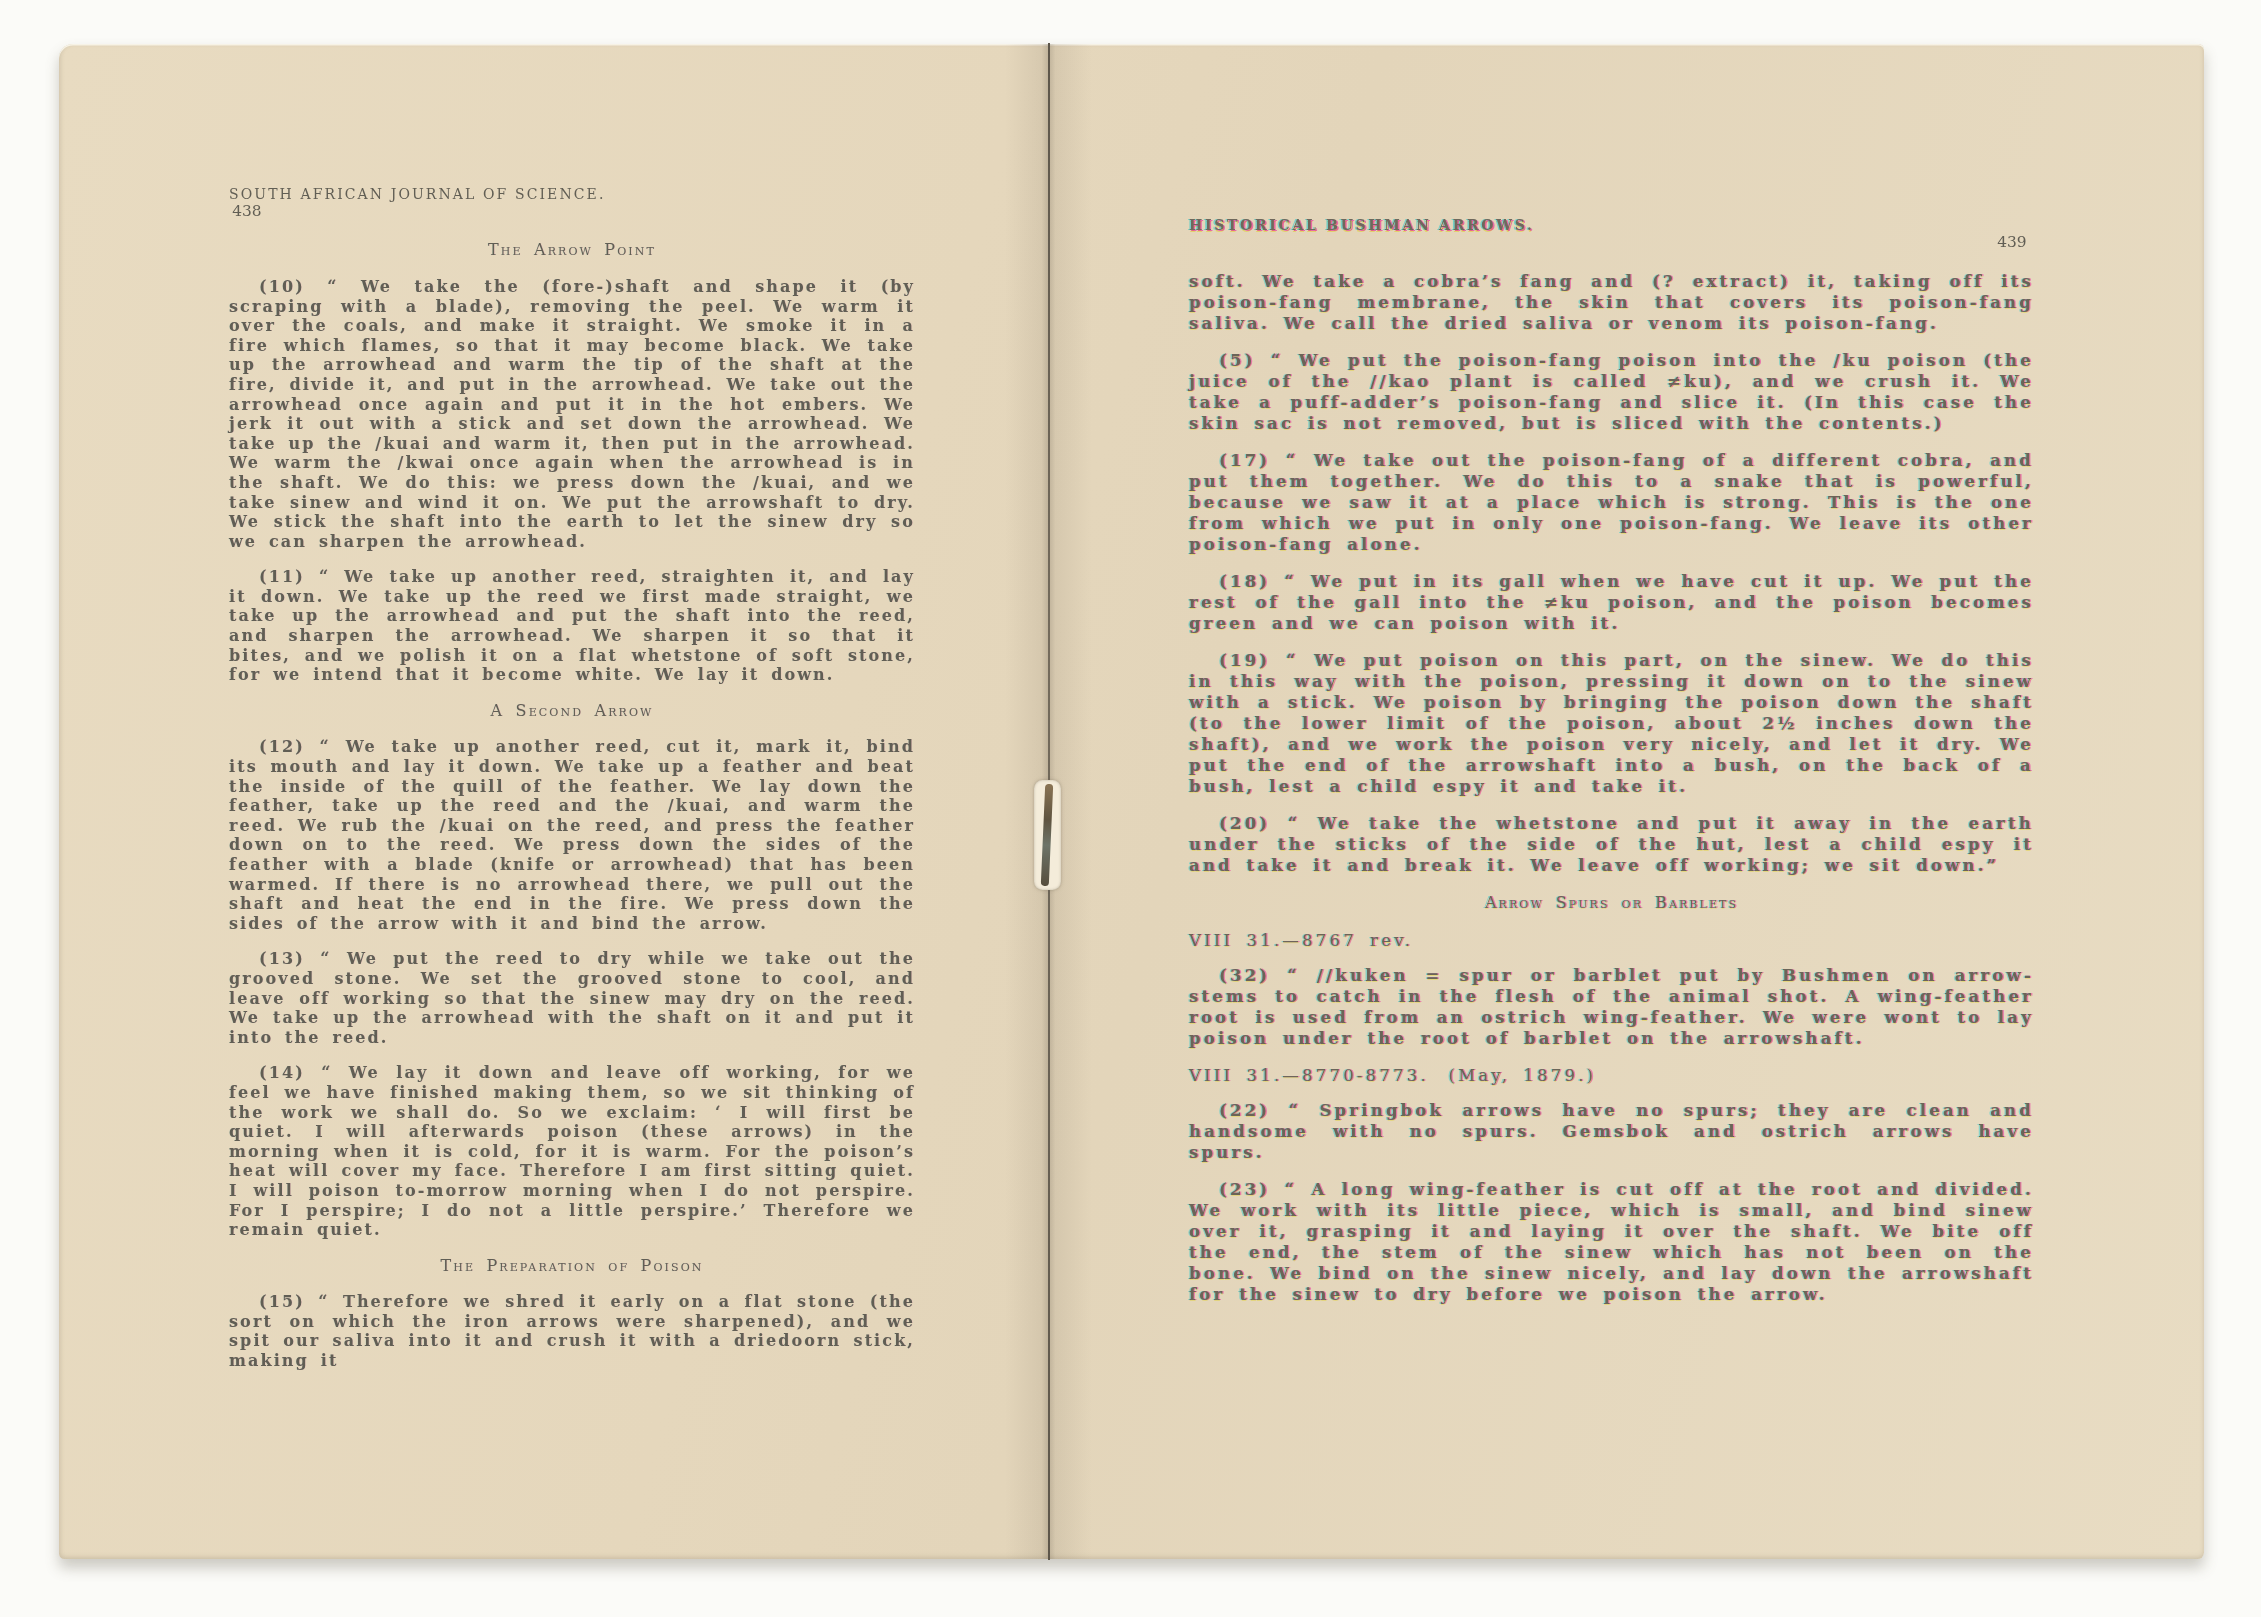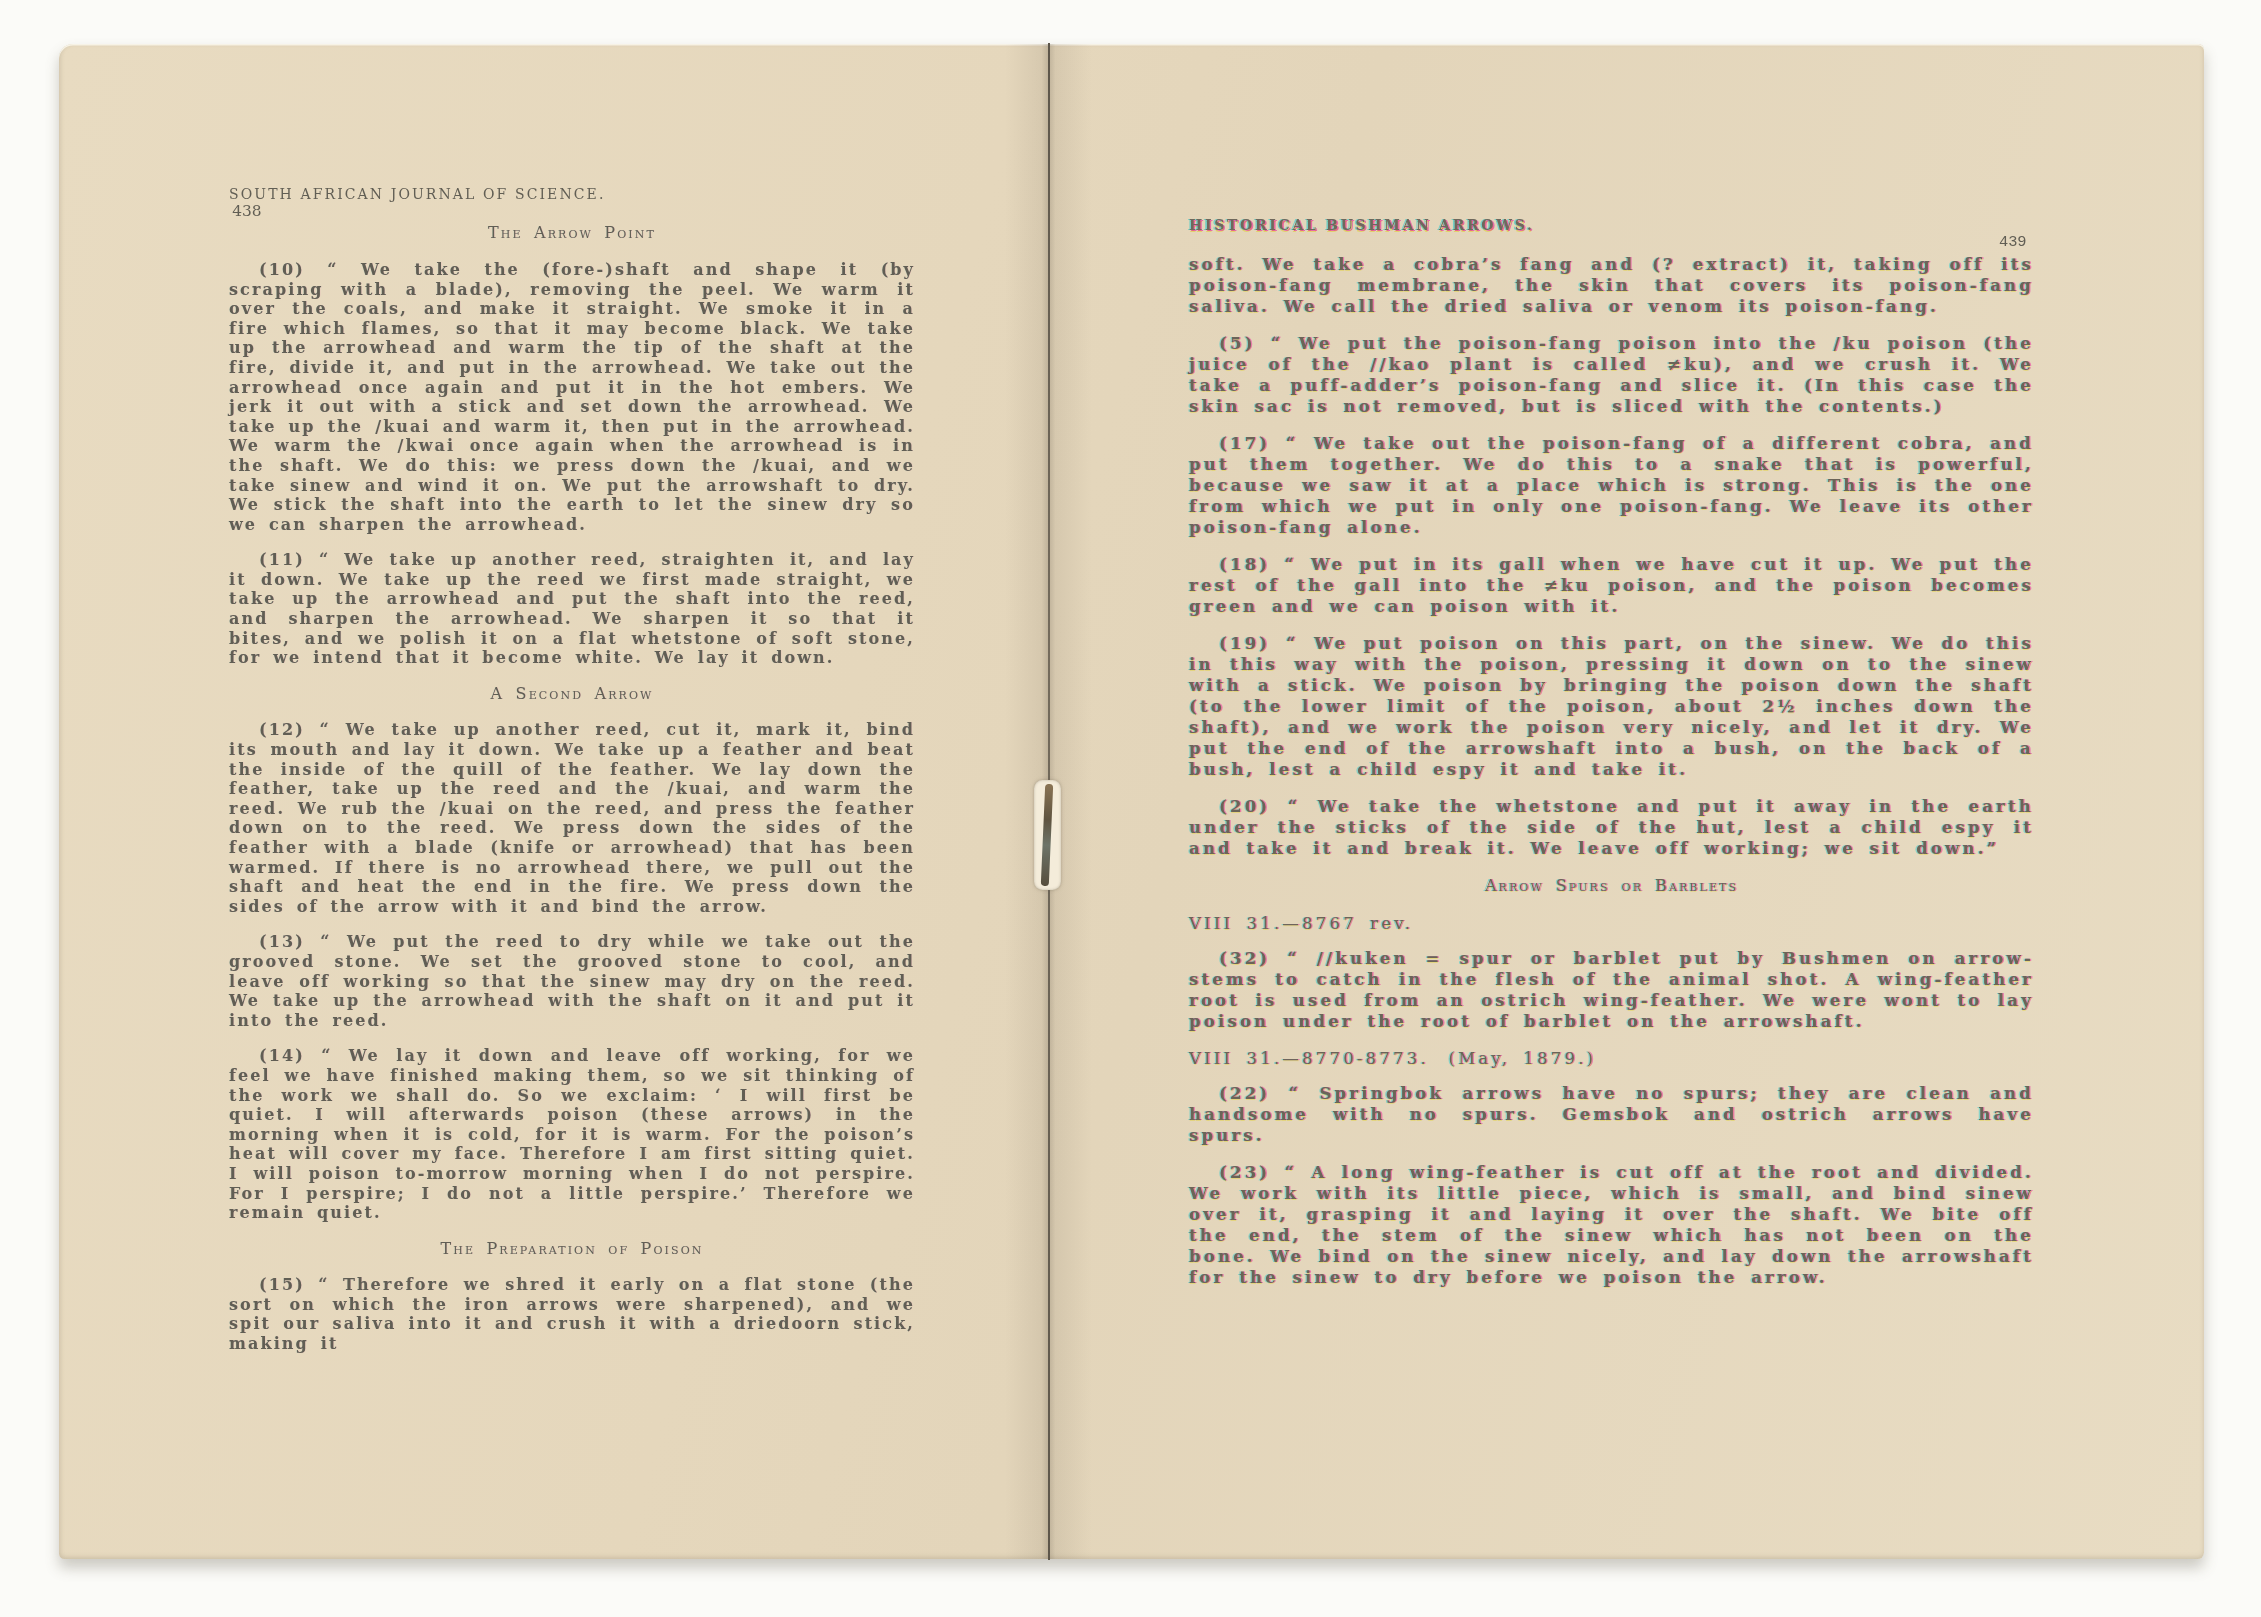--- a/index.html
+++ b/index.html
@@ -43,22 +43,22 @@
     display:block;text-align:left;font-size:14px;letter-spacing:2.1px;
     white-space:nowrap;
   }
   .page-right .runtitle{
     font-weight:bold;letter-spacing:2.7px;color:#6f685c;
     text-shadow:1.6px 0.5px 0 rgba(236,0,150,0.50),-1.6px -0.5px 0 rgba(0,200,210,0.48),0.5px 1.6px 0 rgba(225,205,0,0.42);
     margin-top:31px;
   }
   .pagenum{position:absolute;top:16px;font-size:15.4px;color:var(--ink,#615e54);}
   .page-left .pagenum{left:3.2px;}
-  .page-right .pagenum{right:7.4px;font-family:Liberation Mono, monospace;}
-  .pagebody{margin-top:13px;color:var(--ink,#615e54);}
+  .page-right .pagenum{right:7.4px;}
+  .pagebody{margin-top:30px;color:var(--ink,#615e54);}
   .page-left .pagebody{
     font-size:16px;line-height:19.6px;letter-spacing:2.1px;word-spacing:4.2px;
     text-align:justify;
     text-shadow:0.5px 0 0 rgba(236,0,150,0.10),-0.5px 0 0 rgba(0,200,210,0.10);
   }
   .page-right .pagebody{
     font-size:16.5px;line-height:21px;letter-spacing:3.2px;word-spacing:4.8px;
     text-align:justify;color:#6b6458;
     text-shadow:1.3px 0.3px 0 rgba(236,0,150,0.42),-1.3px -0.3px 0 rgba(0,200,210,0.40),0.3px 1.2px 0 rgba(228,208,0,0.32);
   }

